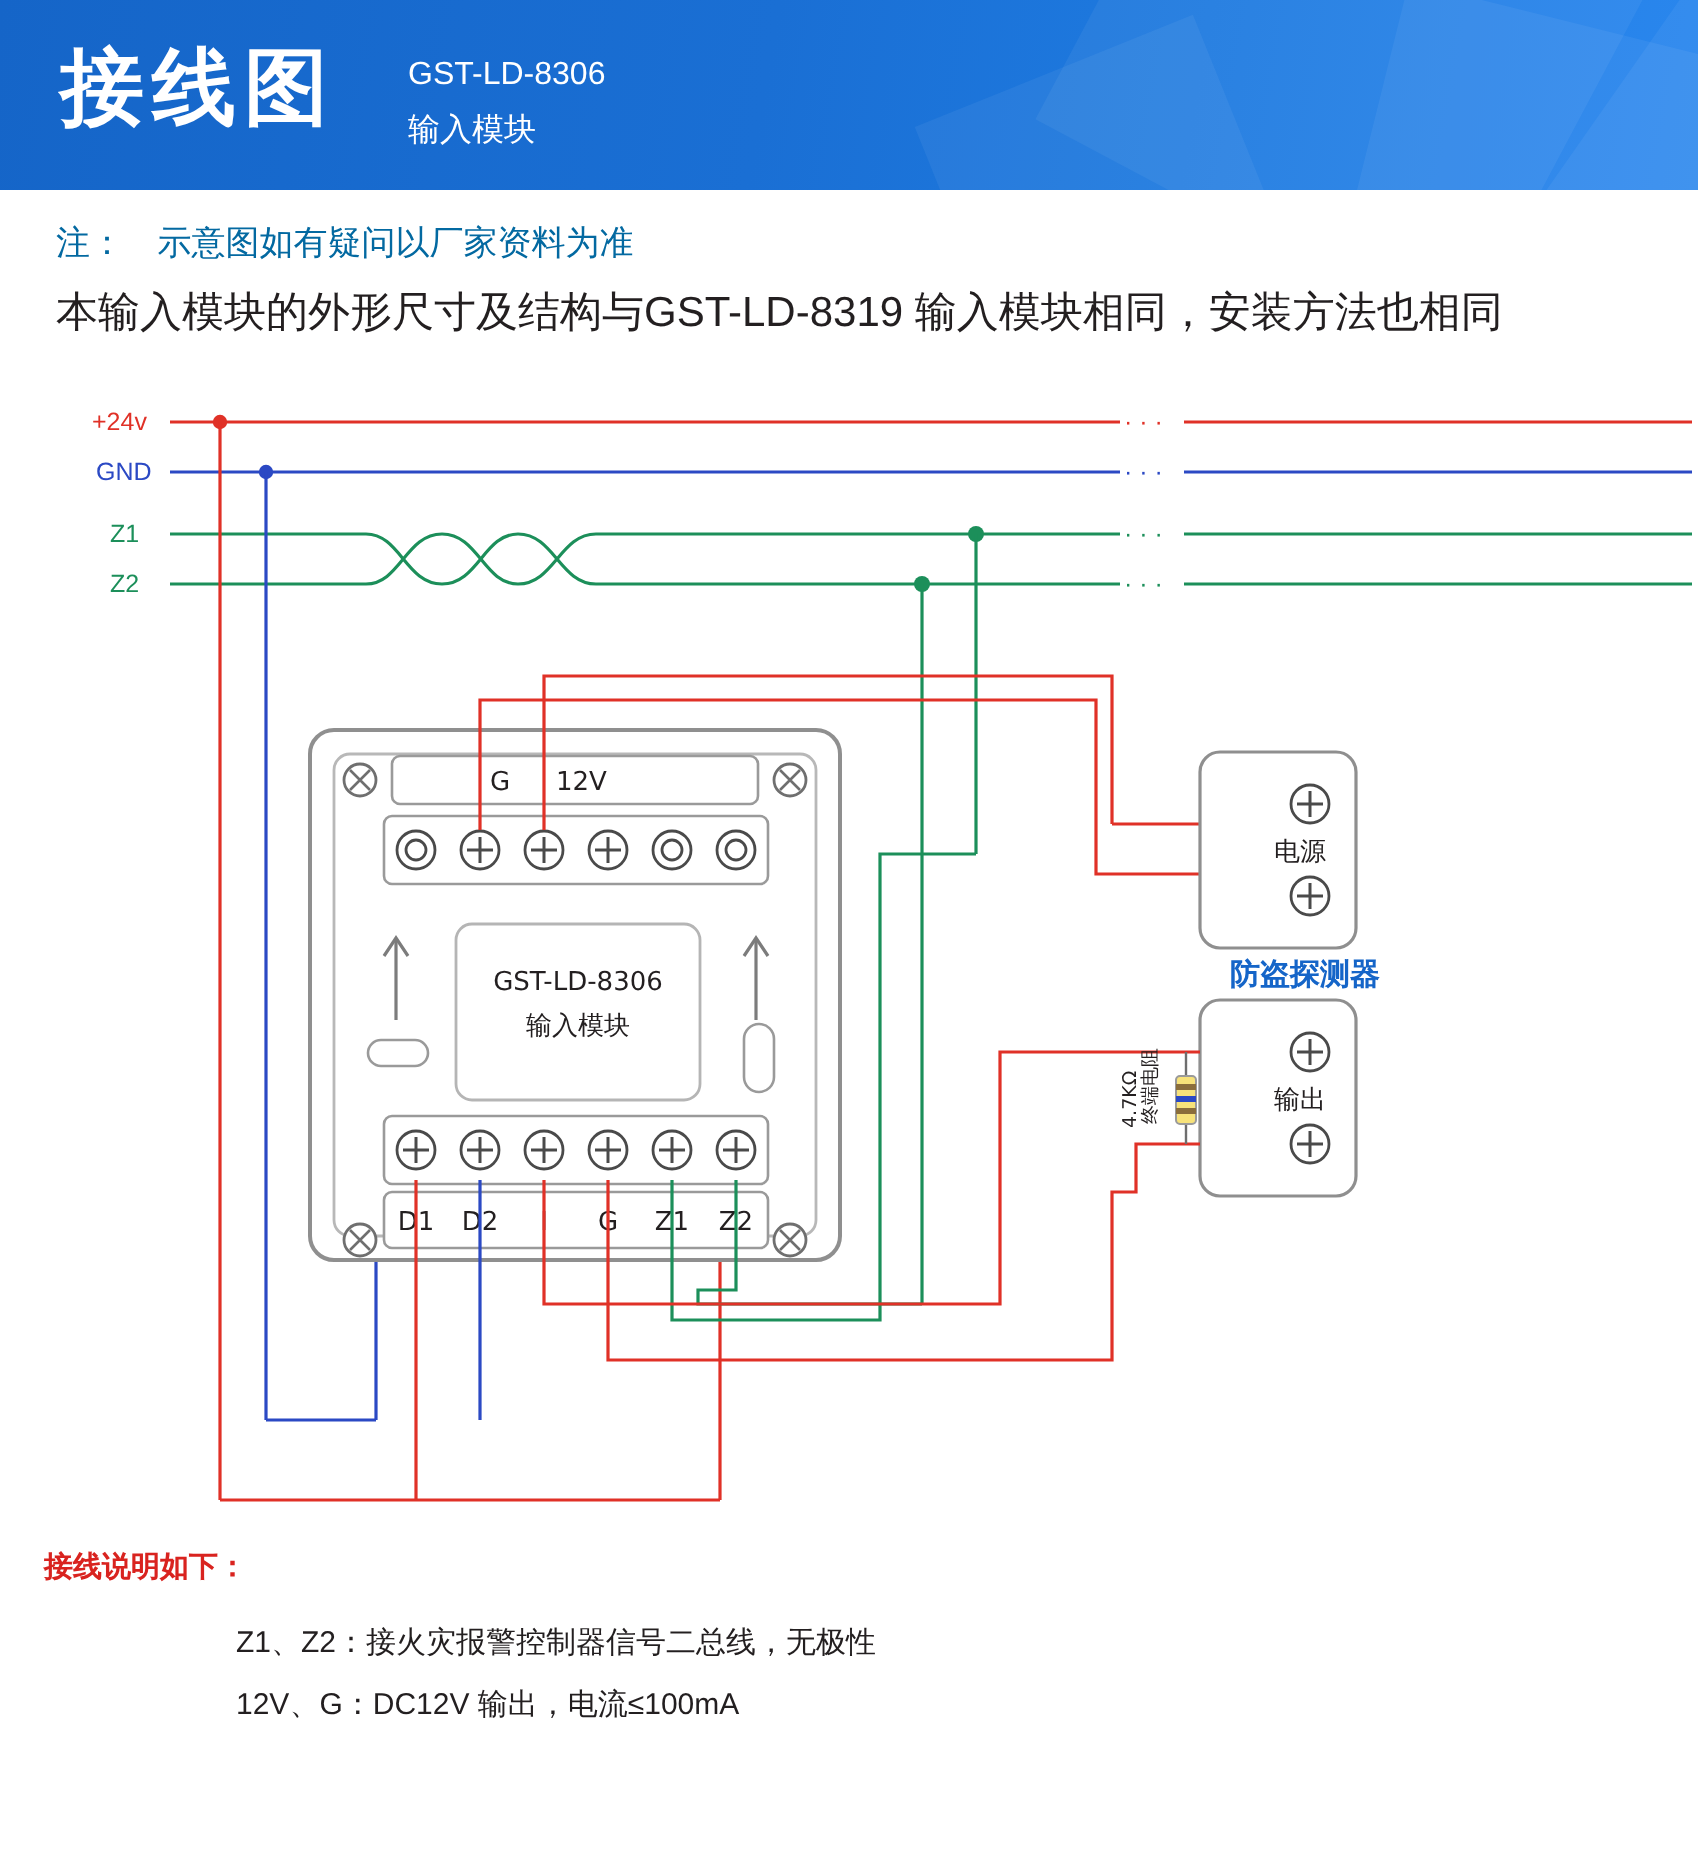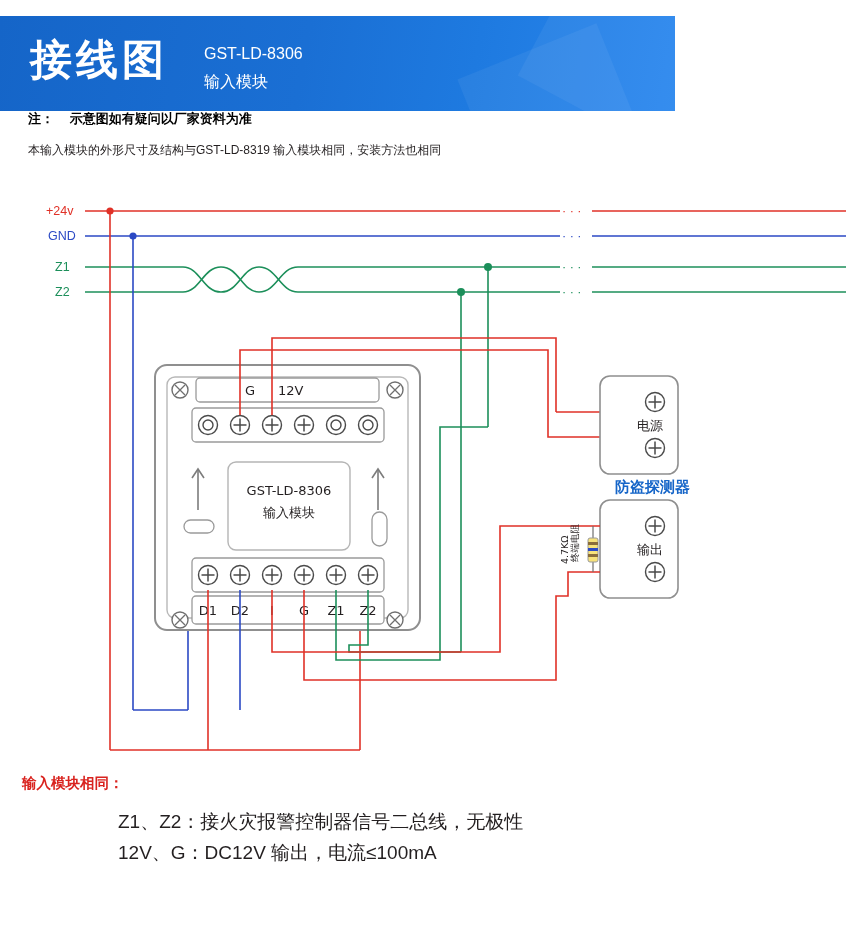--- a/index.html
+++ b/index.html
@@ -6,55 +6,55 @@
   body{
     width:849px;height:928px;
     background:#ffffff;
     font-family:"Liberation Sans","DejaVu Sans",sans-serif;
     color:#231f20;
     overflow:hidden;
     position:relative;
   }
   
   .banner{
-    position:absolute;left:0;top:16px;width:675px;height:95px;
+    position:absolute;left:0;top:0;width:849px;height:95px;
     background:linear-gradient(100deg,#1565c8 0%,#1a6fd4 45%,#1e7ae0 70%,#2a87ee 100%);
     overflow:hidden;
   }
   .banner .facet{position:absolute;background:rgba(255,255,255,0.055);}
   .f1{width:240px;height:240px;left:560px;top:-110px;transform:rotate(28deg);}
   .f2{width:180px;height:180px;left:680px;top:10px;transform:rotate(14deg);background:rgba(255,255,255,0.08);}
   .f3{width:150px;height:150px;left:480px;top:30px;transform:rotate(-22deg);background:rgba(0,0,0,0.05);}
   .f4{width:120px;height:300px;left:790px;top:-60px;transform:rotate(35deg);background:rgba(255,255,255,0.07);}
   .banner-title{
     position:absolute;left:30px;top:16px;
     font-size:42px;font-weight:bold;color:#ffffff;letter-spacing:4px;
     font-family:"DejaVu Sans","Liberation Sans",sans-serif;
   }
   .banner-sub{
     position:absolute;left:204px;top:24px;color:#ffffff;line-height:28px;font-size:16px;
   }
   .banner-sub .l2{font-size:16px;}
   
   .note-red{
-    position:absolute;left:28px;top:110px;font-size:13px;font-weight:bold;color:#000000;
+    position:absolute;left:28px;top:110px;font-size:17px;font-weight:normal;color:#0369a1;
   }
   .note-red .lead{margin-right:12px;}
   .note-line{
-    position:absolute;left:28px;top:142px;font-size:12px;color:#231f20;
+    position:absolute;left:28px;top:142px;font-size:21px;color:#231f20;
   }
   
   .diagram{position:absolute;left:0;top:190px;width:686px;height:580px;}
   svg{display:block;}
   
   .legend-title{
     position:absolute;left:22px;top:774px;font-size:14.5px;font-weight:bold;color:#d9231f;
   }
   .legend-list{position:absolute;left:118px;top:806px;width:720px;}
-  .legend-list div{font-size:19px;line-height:31px;color:#231f20;}
+  .legend-list div{font-size:15px;line-height:31px;color:#231f20;}
 </style>
 </head>
 <body>
 
 <div class="banner">
   <div class="facet f1"></div>
   <div class="facet f2"></div>
   <div class="facet f3"></div>
   <div class="facet f4"></div>
   <div class="banner-title">接线图</div>
@@ -274,17 +274,17 @@
   <rect x="588" y="358" width="10" height="3" fill="#2b49c4"></rect>
   <rect x="588" y="364" width="10" height="3" fill="#8a6d3b"></rect>
   <text x="578" y="372" font-size="9.5" fill="#231f20" transform="rotate(-90 578 372)" font-family="DejaVu Sans, Liberation Sans, sans-serif">终端电阻</text>
   <text x="568" y="374" font-size="9.5" fill="#231f20" transform="rotate(-90 568 374)" font-family="DejaVu Sans, Liberation Sans, sans-serif">4.7KΩ</text>
 
   <path class="wR" d="M208 400 V560"></path>
   <path class="wB" d="M240 400 V520"></path>
 </svg>
 </div>
 
-<div class="legend-title">输入模块相同：</div>
+<div class="legend-title">接线说明如下：</div>
 <div class="legend-list">
   <div>Z1、Z2：接火灾报警控制器信号二总线，无极性</div>
   <div>12V、G：DC12V 输出，电流≤100mA</div>
 </div>
 
 </body></html>

